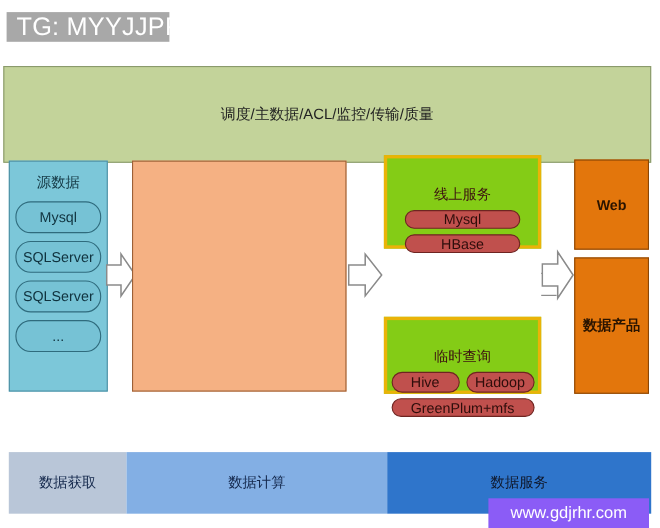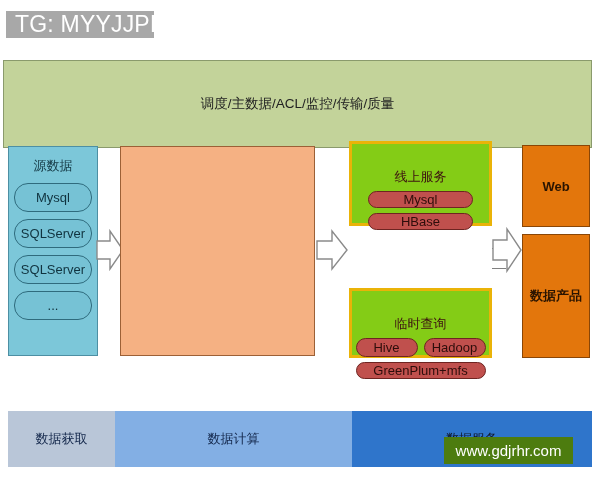--- a/index.html
+++ b/index.html
@@ -37,24 +37,24 @@
     padding-left: 9px;
     box-sizing: border-box;
     letter-spacing: 0.2px;
     white-space: nowrap;
   }
 
   
   .watermark {
     position: absolute;
     left: 444px;
-    top: 437px;
-    width: 129px;
+    top: 453px;
+    width: 146px;
     height: 27px;
-    background: #4d7c0f;
+    background: #8b5cf6;
     color: #ffffff;
     font-size: 15px;
     line-height: 27px;
     text-align: center;
     box-sizing: border-box;
     white-space: nowrap;
   }
 
   
   .box {

